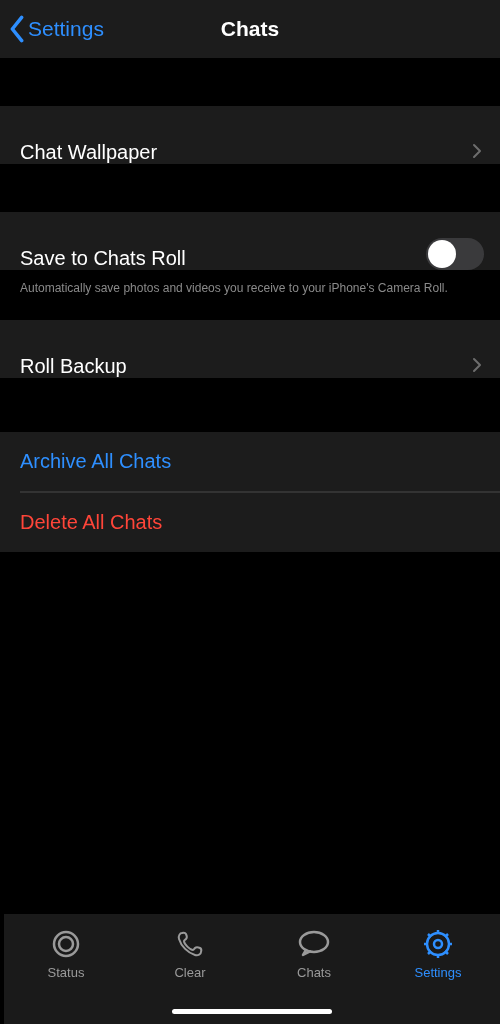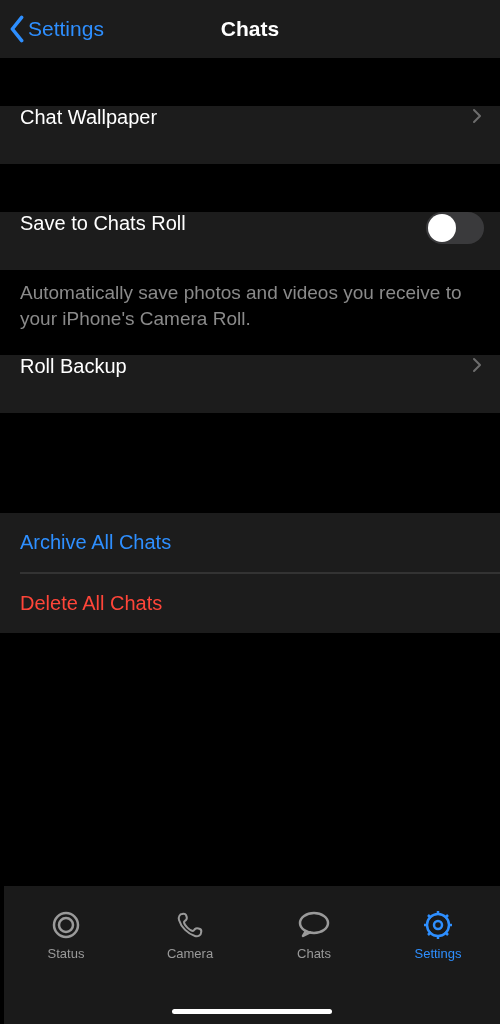--- a/index.html
+++ b/index.html
@@ -33,35 +33,35 @@
     margin: 0 auto;
     font-size: 21px;
     font-weight: 600;
     color: #fff;
   }
   .spacer-sm { height: 48px; background:#000; }
   .cell {
     background: #1c1c1c;
     min-height: 58px;
     display: flex;
-    align-items: flex-start;
+    align-items: flex-end;
     padding: 0 20px;
     font-size: 20px;
     color: #fff;
     position: relative;
   }
   .chevron {
     position: absolute;
     right: 18px;
     color: #6d6d6d;
   }
   .footnote-wrap { background:#1c1c1c; }
   .footnote {
     color: #8a8a8a;
-    font-size: 19px;
+    font-size: 12px;
     line-height: 1.35;
     padding: 10px 20px 14px 20px;
   }
   .toggle {
     position: absolute;
     right: 16px;
     width: 58px;
     height: 32px;
     background: #3a3a3c;
     border-radius: 16px;
@@ -83,30 +83,30 @@
     display: flex;
     align-items: center;
     padding: 0 20px;
     font-size: 20px;
   }
   .sep {
     height: 1px;
     background: #333;
     margin-left: 20px;
   }
-  .link-blue { color: #2e8fff; margin-top: 46px; }
+  .link-blue { color: #2e8fff; }
   .link-red  { color: #ff4539; }
   .tabbar {
     position: absolute;
     left: 4px; right: 0; bottom: 0;
-    height: 138px;
+    height: 110px;
     background: #1a1a1a;
     display: flex;
     justify-content: space-around;
-    padding-top: 23px;
+    padding-top: 14px;
   }
   .tab {
     flex: 1;
     display: flex;
     flex-direction: column;
     align-items: center;
     color: #9a9a9a;
     font-size: 13px;
     gap: 5px;
     cursor: pointer;
@@ -189,21 +189,21 @@
     <svg width="32" height="32" viewBox="0 0 32 32">
         <circle cx="16" cy="16" r="12" fill="none" stroke="#9a9a9a" stroke-width="2.5"></circle>
         <circle cx="16" cy="16" r="7" fill="none" stroke="#9a9a9a" stroke-width="2.5"></circle>
       </svg>
     <span>Status</span>
   </div>
   <div class="tab">
     <svg width="32" height="32" viewBox="0 0 32 32">
         <path d="M8 5 C8 5 11 4 12 6 C13 8 13 10 12 11 C11 12 10 12 10 13 C10 16 16 22 19 22 C20 22 20 21 21 20 C22 19 24 19 26 20 C28 21 27 24 27 24 C27 26 24 28 21 27 C14 25 7 18 5 11 C4 8 6 5 8 5 Z" fill="none" stroke="#9a9a9a" stroke-width="2" stroke-linejoin="round"></path>
       </svg>
-    <span>Camera</span>
+    <span>Clear</span>
   </div>
   <div class="tab">
     <svg width="36" height="32" viewBox="0 0 36 32">
         <ellipse cx="18" cy="14" rx="14" ry="10" fill="none" stroke="#9a9a9a" stroke-width="2.5"></ellipse>
         <path d="M10 22 L7 27 L15 23" fill="none" stroke="#9a9a9a" stroke-width="2.5" stroke-linejoin="round"></path>
       </svg>
     <span>Chats</span>
   </div>
   <div class="tab active">
     <svg width="32" height="32" viewBox="0 0 32 32">

